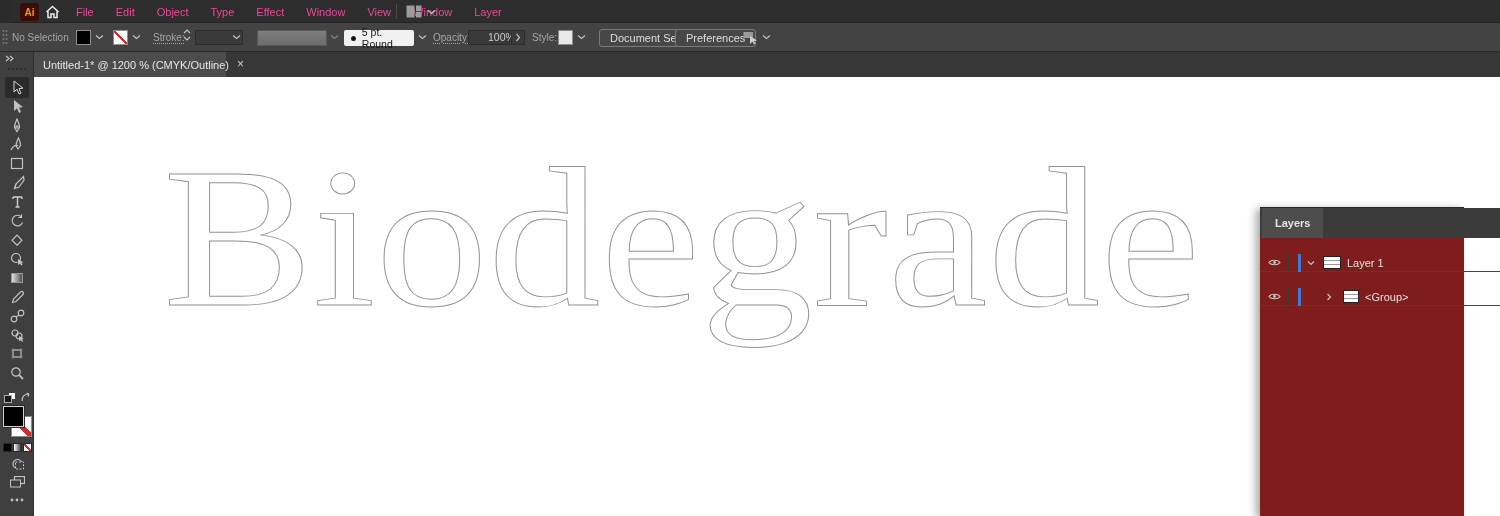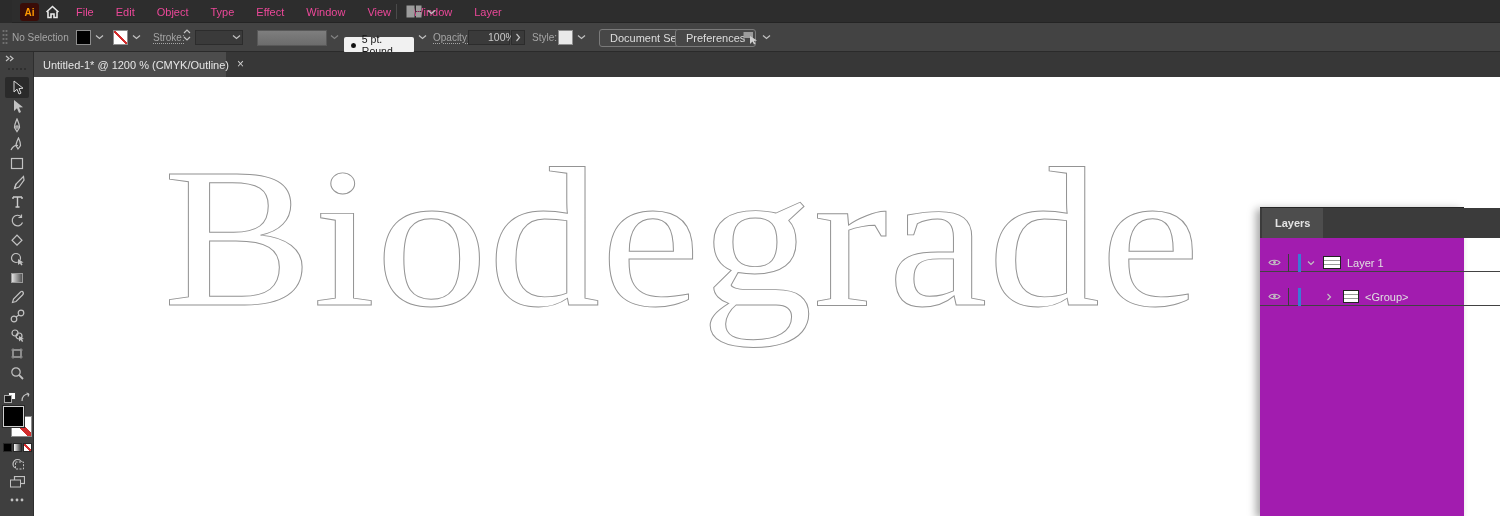--- a/index.html
+++ b/index.html
@@ -32,21 +32,21 @@
   .cb-label { position:absolute; top:0; height:29px; line-height:29px;
               font-size:10px; color:#a5a5a5; }
   .cb-label.link { text-decoration:underline dotted; text-underline-offset:2px; }
   .swatch { position:absolute; top:7px; width:15px; height:15px; border:1px solid #8d8d8d; }
   .none-slash { background:#fff linear-gradient(45deg, transparent 43%, #d22c2c 43%, #d22c2c 57%, transparent 57%); }
   .chev { position:absolute; top:11px; width:9px; height:6px; }
   .field { position:absolute; top:7px; height:15px; background:#3a3a3a;
            border:1px solid #2c2c2c; color:#c9c9c9; font-size:10.5px; line-height:13px; }
   .dd-disabled { position:absolute; top:7px; width:70px; height:16px;
                  background:linear-gradient(#7e7e7e,#6c6c6c); border:1px solid #585858; }
-  .brush-preview { position:absolute; left:344px; top:14px; width:70px; height:16px;
+  .brush-preview { position:absolute; left:344px; top:7px; width:70px; height:16px;
                    background:#f1f1f1; border-radius:2px; display:flex; align-items:center;
                    gap:6px; padding-left:7px; }
   .brush-dot { width:5px; height:5px; border-radius:50%; background:#111; }
   .brush-label { font-size:10.5px; color:#161616; }
   .stepper { position:absolute; left:183px; top:6px; display:flex; flex-direction:column; gap:2px; }
   .cb-btn { position:absolute; top:6px; height:18px; padding:0 10px; background:#474747;
             border:1px solid #7a7a7a; border-radius:3px; color:#dedede; font-size:11px;
             line-height:16px; }
   .next-btn { position:absolute; left:511px; top:7px; width:14px; height:15px;
               background:#3a3a3a; border:1px solid #2c2c2c; display:flex;
@@ -86,21 +86,21 @@
   .mini-none  { background:#fff linear-gradient(45deg, transparent 40%, #d22c2c 40%, #d22c2c 60%, transparent 60%); }
   .bottom-icon { position:absolute; left:0; width:34px; display:flex; justify-content:center; }
   .tb-dots { position:absolute; left:0; top:446px; width:34px; display:flex; justify-content:center; }
 
   
   .canvas { position:absolute; left:34px; top:77px; width:1466px; height:439px; background:#ffffff; }
   .canvas svg text { font-family:"Liberation Serif", serif; }
 
   
   .layers-panel { position:absolute; left:1260px; top:207px; width:204px; height:309px;
-                  background:#a21caf; box-shadow:-4px 2px 8px rgba(0,0,0,0.35);
+                  background:#7f1d1d; box-shadow:-4px 2px 8px rgba(0,0,0,0.35);
                   border-top:1px solid #262626;padding-left:28px; }
   .lp-header { position:absolute; left:0; top:0; width:240px; height:30px; background:#3b3b3b; }
   .lp-tab { position:absolute; left:2px; top:0; height:30px; padding:0 13px; background:#4d4d4d;
             color:#e3e3e3; font-size:11px; line-height:30px; font-weight:bold; }
   .lp-rows { position:absolute; left:0; top:30px; width:240px; }
   .lp-row { position:relative; height:18px; border-bottom:1px solid #424242;
             display:flex; align-items:center;margin-top:16px; }
   .lp-eyecell { width:29px; height:18px; border-right:1px solid #3c3c3c;
                 display:flex; align-items:center; justify-content:center; flex:none; }
   .lp-bluebar { width:3px; height:18px; background:#3a7bd5; margin-left:9px; flex:none; }

